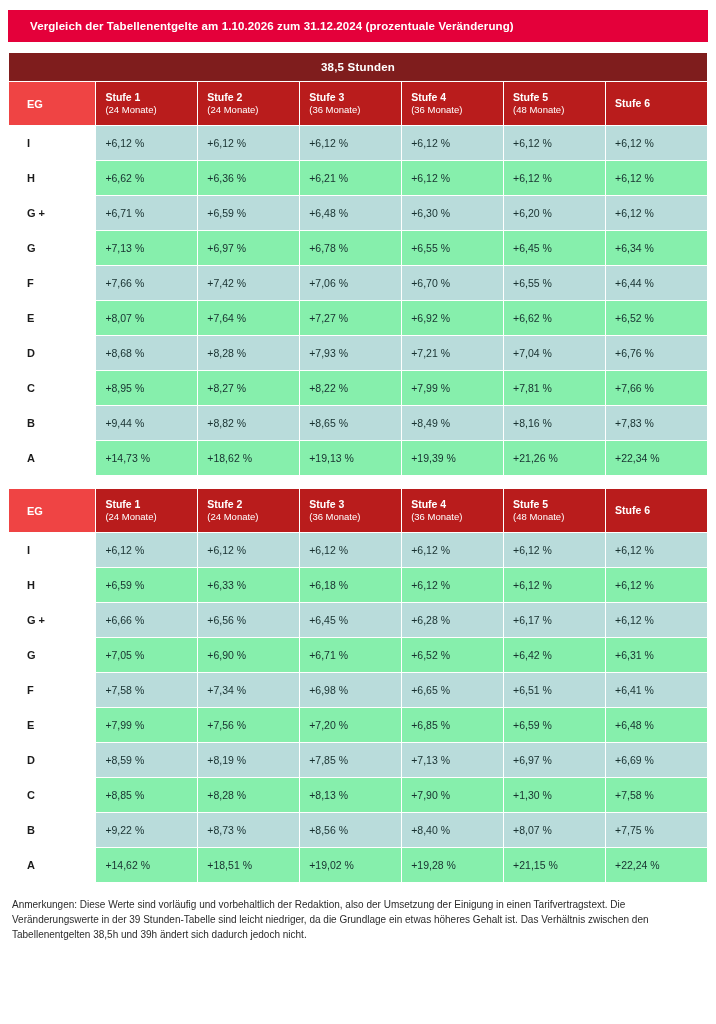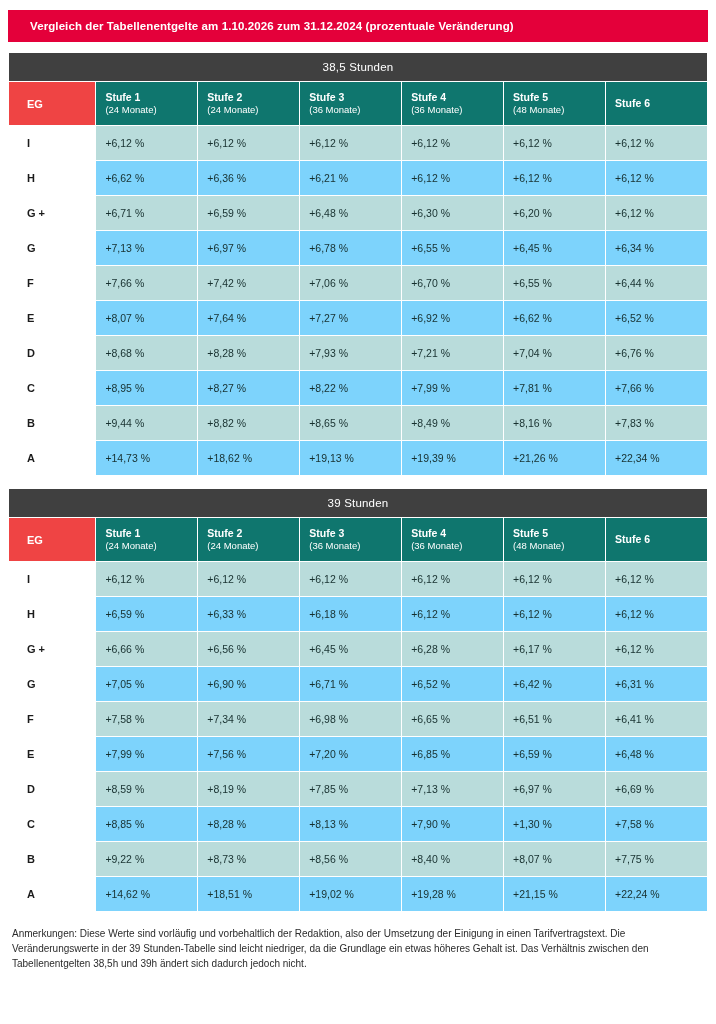--- a/index.html
+++ b/index.html
@@ -28,30 +28,30 @@
   table.tariff {
     width: 100%;
     border-collapse: collapse;
     table-layout: fixed;
     margin-bottom: 12px;
   }
   table.tariff td, table.tariff th {
     border: 1px solid #ffffff;
   }
   .tbl-title {
-    background: #404040;
+    background: #7f1d1d;
     color: #ffffff;
     font-size: 11.5px;
-    font-weight: normal;
+    font-weight: bold;
     text-align: center;
     padding: 8px 0 8px 0;
     letter-spacing: 0.2px;
   }
   .hdr-cell {
-    background: #0f766e;
+    background: #b91c1c;
     color: #ffffff;
     font-size: 10.5px;
     font-weight: bold;
     text-align: left;
     padding: 8px 0 8px 9px;
     vertical-align: middle;
     height: 44px;
     line-height: 1.25;
   }
   .hdr-cell .sub {
@@ -80,21 +80,21 @@
   }
   td.val {
     background: #b9dcdb;
     color: #17302f;
     font-size: 10.5px;
     text-align: left;
     padding: 11px 0 11px 9px;
     white-space: nowrap;
   }
   tr.alt td.val {
-    background: #7dd3fc;
+    background: #86efac;
   }
   .notes {
     font-size: 10px;
     color: #2b2b2b;
     line-height: 1.5;
     padding: 2px 4px 0 4px;
   }
   col.c-eg { width: 12.5%; }
   col.c-s { width: 14.58%; }
 </style>
@@ -228,23 +228,20 @@
           <col class="c-eg">
           <col class="c-s">
           <col class="c-s">
           <col class="c-s">
           <col class="c-s">
           <col class="c-s">
           <col class="c-s">
         </colgroup>
         <thead>
           <tr>
-            <td class="tbl-title" colspan="7">39 Stunden</td>
-          </tr>
-          <tr>
             <td class="hdr-eg">EG</td>
             <td class="hdr-cell"><span>Stufe 1</span><span class="sub">(24 Monate)</span></td>
             <td class="hdr-cell"><span>Stufe 2</span><span class="sub">(24 Monate)</span></td>
             <td class="hdr-cell"><span>Stufe 3</span><span class="sub">(36 Monate)</span></td>
             <td class="hdr-cell"><span>Stufe 4</span><span class="sub">(36 Monate)</span></td>
             <td class="hdr-cell"><span>Stufe 5</span><span class="sub">(48 Monate)</span></td>
             <td class="hdr-cell"><span>Stufe 6</span></td>
           </tr>
         </thead>
         <tbody>

